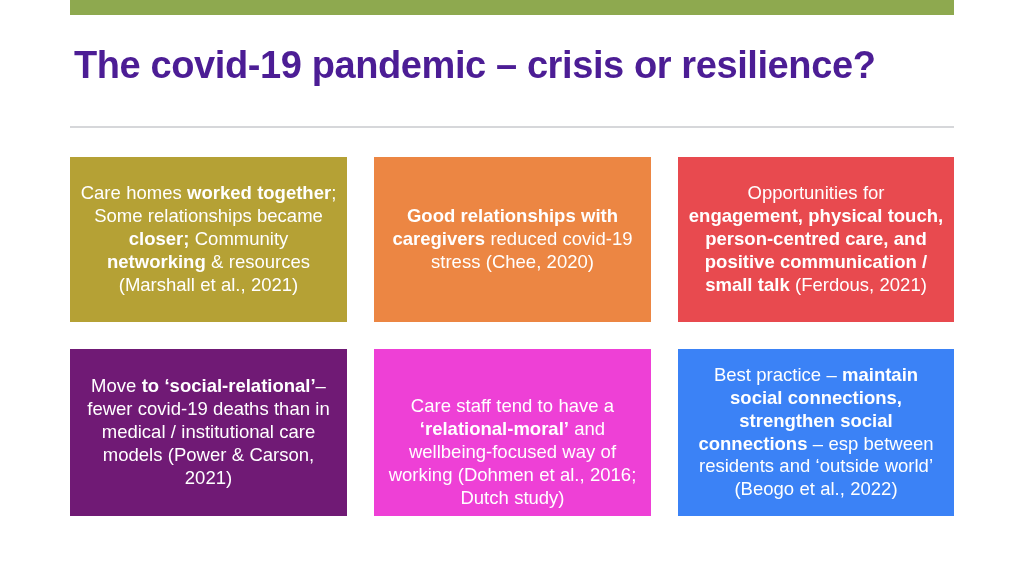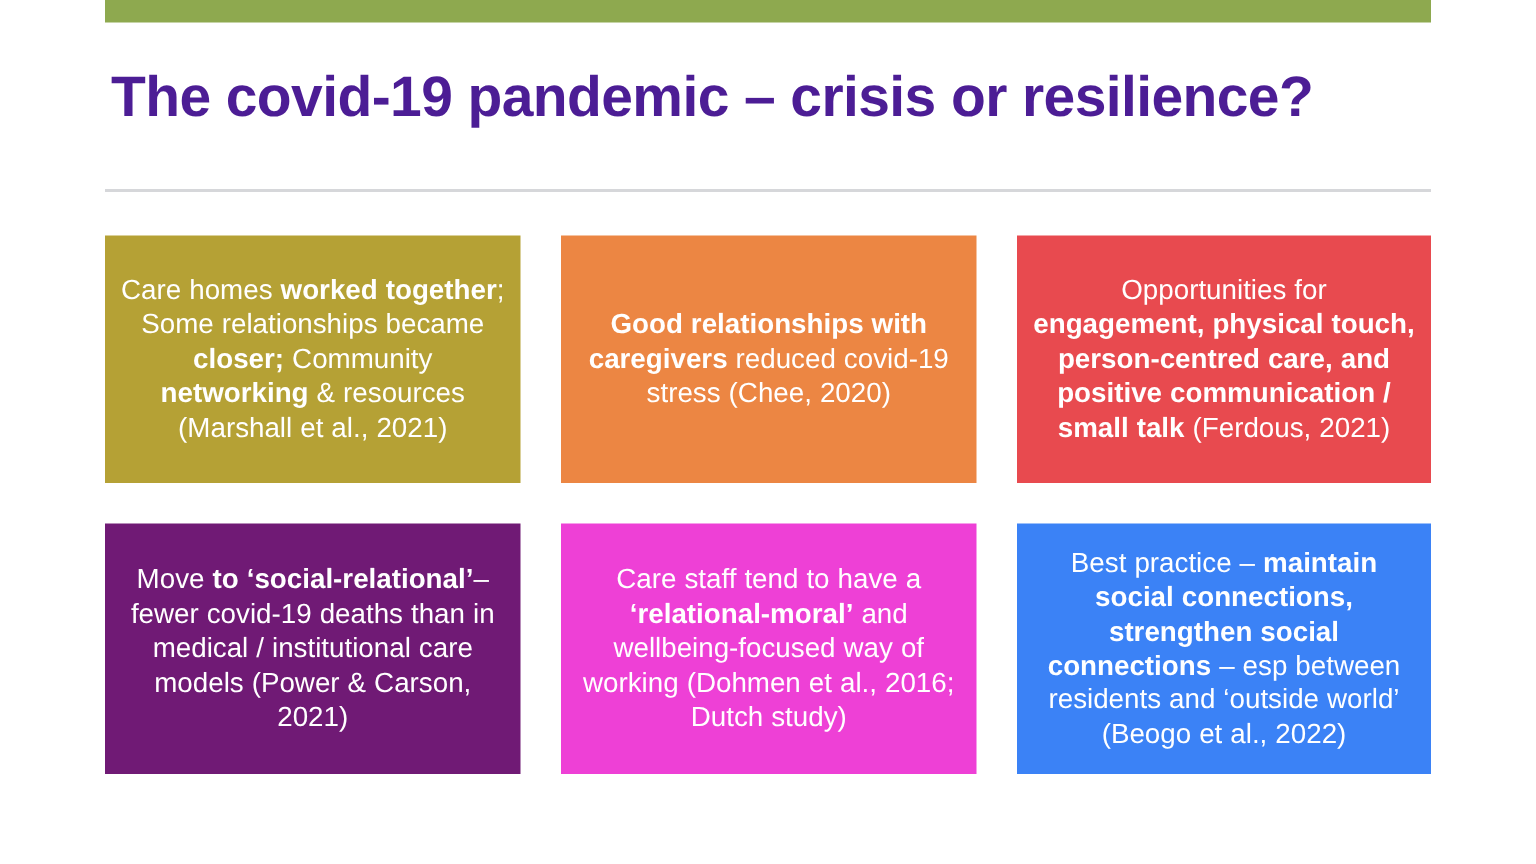--- a/index.html
+++ b/index.html
@@ -83,21 +83,21 @@
 
   .card-text b {
     font-weight: bold;
   }
 
   
   .card-olive      { background: #B5A135; }
   .card-orange     { background: #EC8643; }
   .card-red        { background: #E84A4F; }
   .card-pink       { background: #EE6FA3; }
-  .card-magenta    { background: #EE40D6; }
+  .card-magenta    { background: #EE40D6; align-items: flex-end; }
   .card-olive2     { background: #B5A135; }
 </style>
 </head>
 <body>
 
 <div class="accent-bar" style="background: rgb(142, 169, 79);"></div>
 
 <div class="slide-title">The covid-19 pandemic – crisis or resilience?</div>
 
 <div class="title-divider" style="background: rgb(214, 215, 218);"></div>

